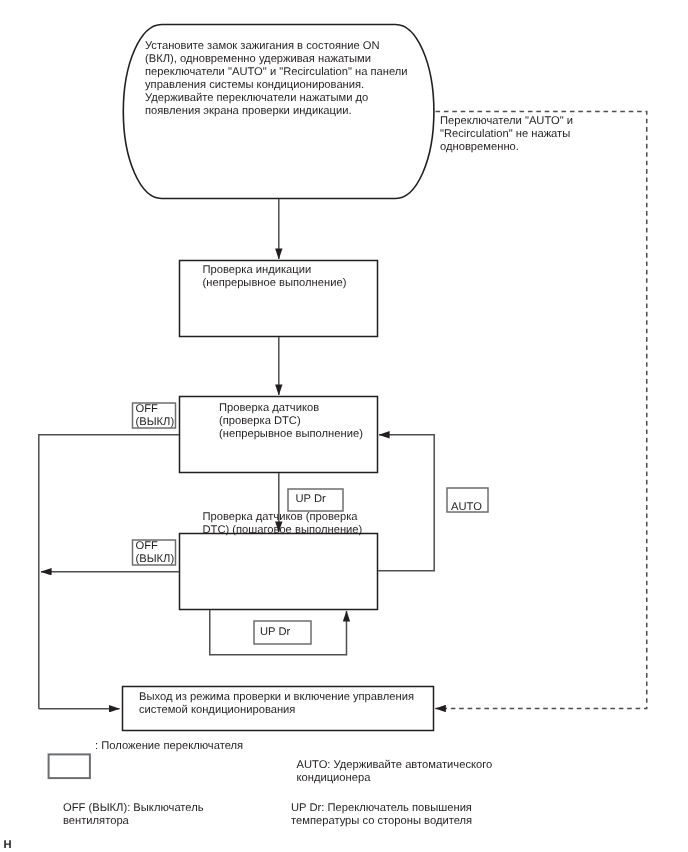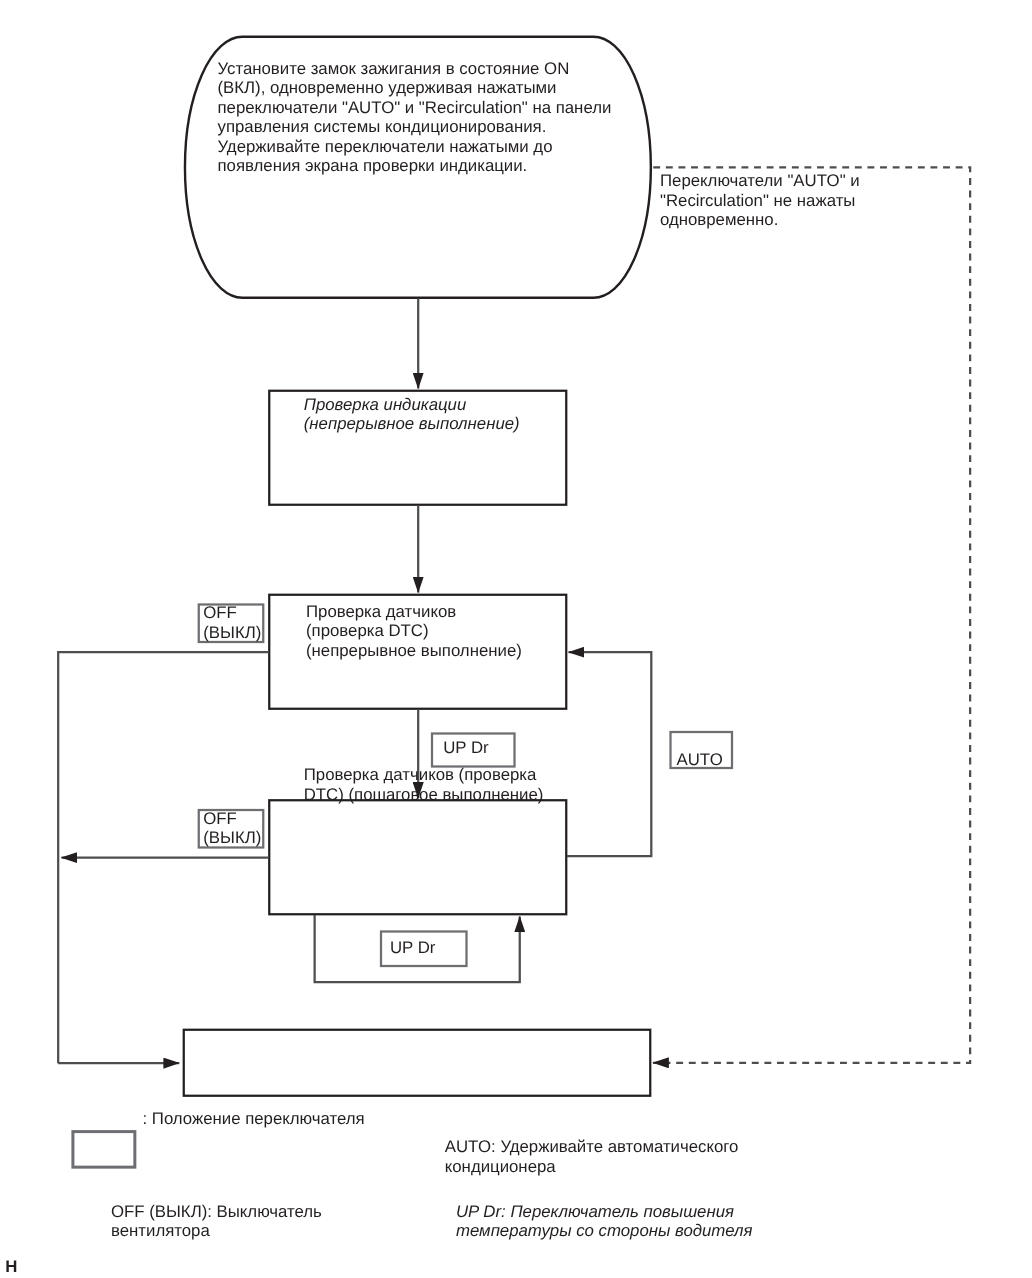--- a/index.html
+++ b/index.html
@@ -55,38 +55,40 @@
 
   <div class="txt" style="left:145px;top:39.5px;">Установите замок зажигания в состояние ON
 (ВКЛ), одновременно удерживая нажатыми
 переключатели "AUTO" и "Recirculation" на панели
 управления системы кондиционирования.
 Удерживайте переключатели нажатыми до
 появления экрана проверки индикации.</div>
   <div class="txt" style="left:440px;top:114.5px;">Переключатели "AUTO" и
 "Recirculation" не нажаты
 одновременно.</div>
-  <div class="txt" style="left:202.5px;top:264px;font-style:italic;">Проверка индикации
+  <div class="txt" style="left:202.5px;top:264px;">Проверка индикации
 (непрерывное выполнение)</div>
-  <div class="txt" style="left:204px;top:401.5px;">Проверка датчиков
+  <div class="txt" style="left:219px;top:401.5px;">Проверка датчиков
 (проверка DTC)
 (непрерывное выполнение)</div>
   <div class="txt" style="left:202.5px;top:511px;">Проверка датчиков (проверка
 DTC) (пошаговое выполнение)</div>
+  <div class="txt" style="left:139px;top:690.5px;">Выход из режима проверки и включение управления
+системой кондиционирования</div>
 
   <div class="txt" style="left:135.5px;top:402.7px;line-height:12.9px;">OFF
 (ВЫКЛ)</div>
   <div class="txt" style="left:135.5px;top:539.7px;line-height:12.9px;">OFF
 (ВЫКЛ)</div>
   <div class="txt" style="left:295.5px;top:492.8px;">UP Dr</div>
   <div class="txt" style="left:260px;top:625.8px;">UP Dr</div>
   <div class="txt" style="left:451px;top:501px;">AUTO</div>
 
   <div class="txt" style="left:95px;top:740px;">: Положение переключателя</div>
   <div class="txt" style="left:296.5px;top:758.5px;">AUTO: Удерживайте автоматического
 кондиционера</div>
-  <div class="txt" style="left:74px;top:801.5px;">OFF (ВЫКЛ): Выключатель
+  <div class="txt" style="left:63px;top:801.5px;">OFF (ВЫКЛ): Выключатель
 вентилятора</div>
-  <div class="txt" style="left:304px;top:801.5px;font-style:italic;">UP Dr: Переключатель повышения
+  <div class="txt" style="left:291px;top:801.5px;">UP Dr: Переключатель повышения
 температуры со стороны водителя</div>
 
   <div class="txt bold" style="left:3.5px;top:838.5px;">H</div>
 </div>
 
 </body></html>

